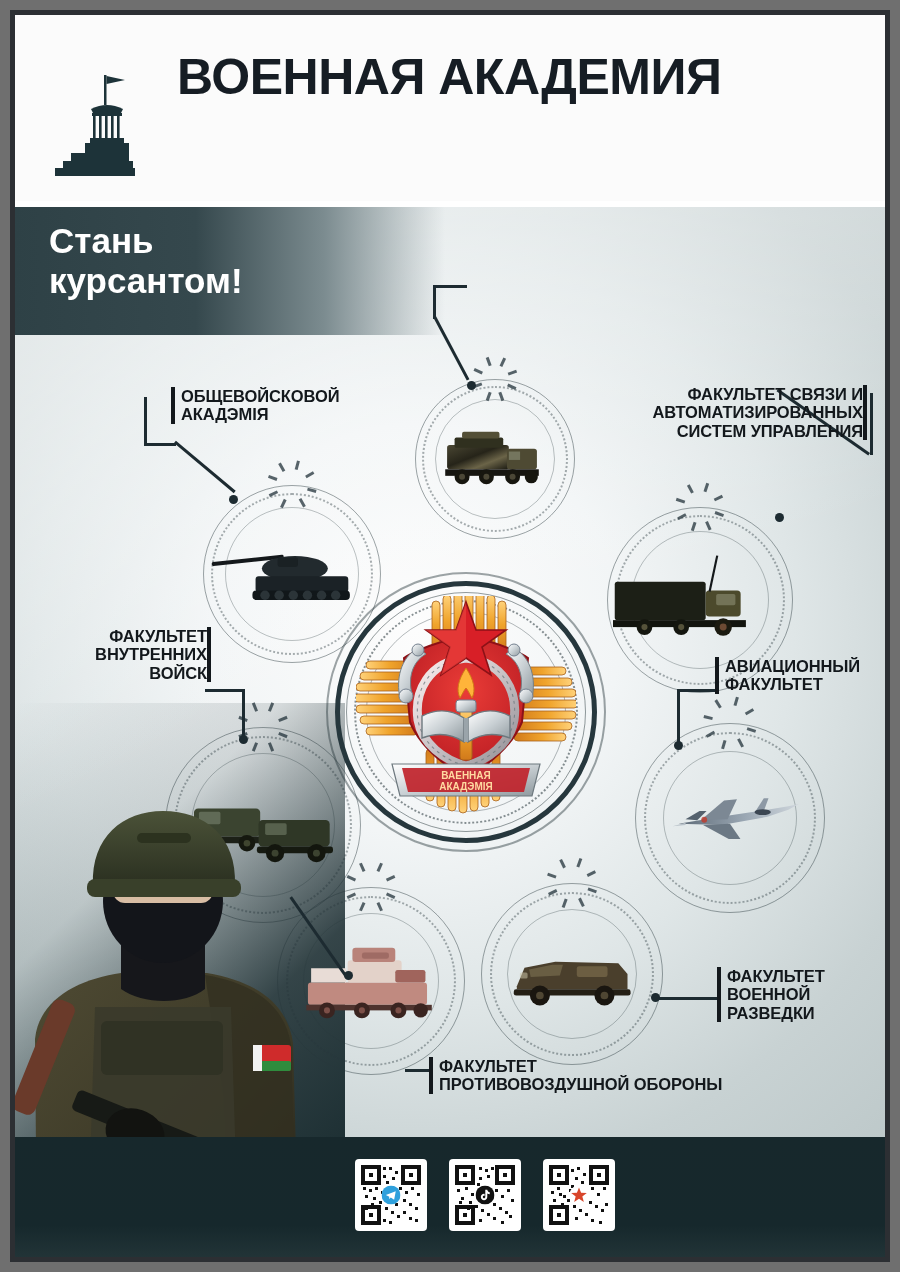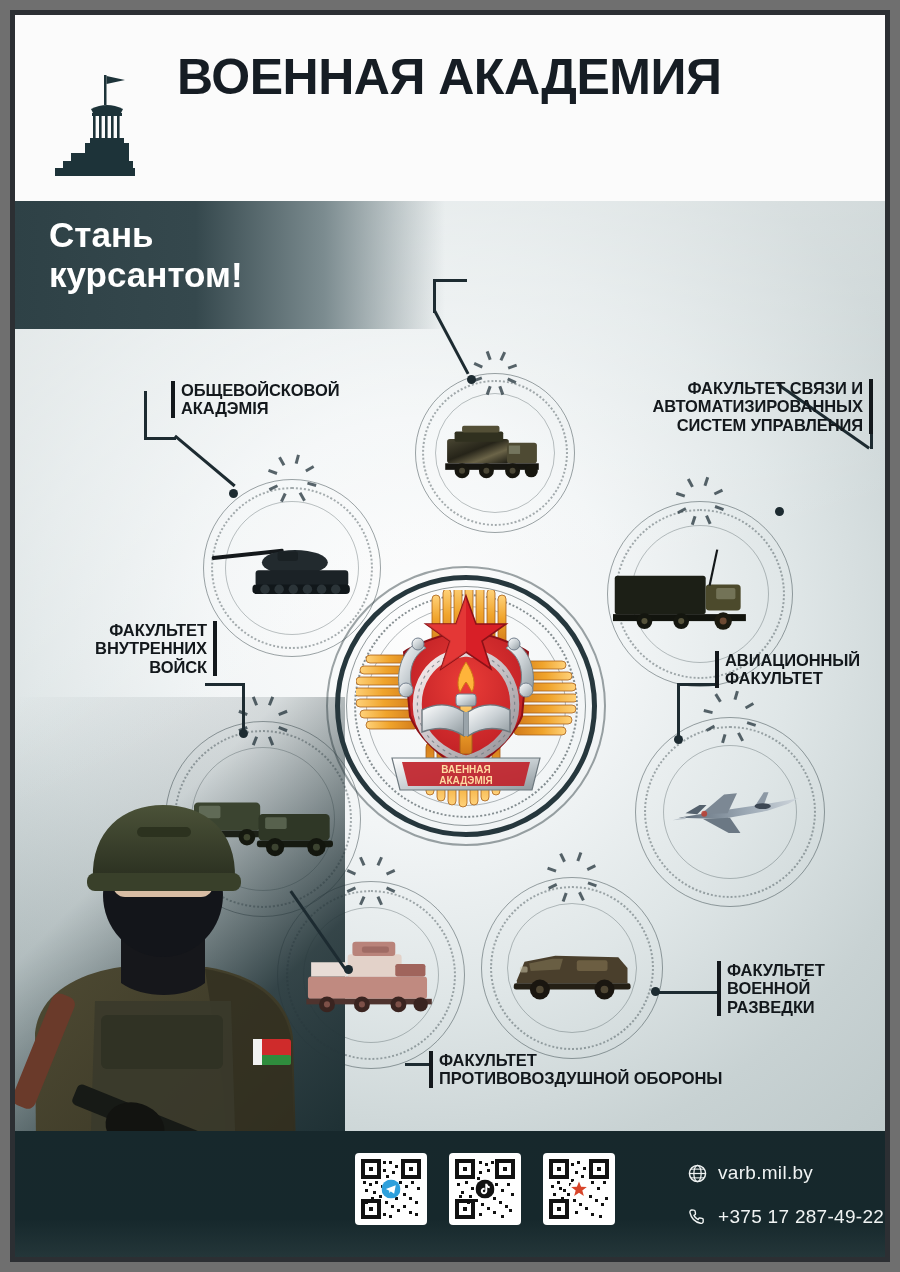--- a/index.html
+++ b/index.html
@@ -14,21 +14,21 @@
   
   .header{position:absolute;left:0;top:0;width:100%;height:186px;background:#fbfbfb;}
   .logo{position:absolute;left:32px;top:52px;width:120px;height:120px;}
   .title-wrap{position:absolute;left:162px;top:38px;right:18px;}
   .title-l1,.title-l2{color:#161d24;font-weight:bold;letter-spacing:-0.5px;
       font-family:"Liberation Sans",sans-serif;line-height:0.98;white-space:nowrap;}
   .title-l1{font-size:50px;transform:scaleX(1.0);}
   .title-l2{font-size:50px;margin-top:6px;}
 
   
-  .stage{position:absolute;left:0;top:186px;width:870px;height:1056px;
+  .stage{position:absolute;left:0;top:192px;width:870px;height:1056px;
          background:
            radial-gradient(circle at 46% 40%, #fdfdfd 0%, #f2f5f6 26%, #dfe6e7 48%, #c8d2d3 70%, #b7c3c4 100%);
          overflow:hidden;}
   .stage:before{content:"";position:absolute;left:0;top:0;width:100%;height:100%;
         background:linear-gradient(160deg, rgba(255,255,255,0.55) 0%, rgba(255,255,255,0) 45%);}
 
   
   .slogan{position:absolute;left:0;top:0;width:430px;height:128px;
           background:linear-gradient(90deg,#2e4146 0%,#35484d 42%,#7c8c90 72%,rgba(210,218,219,0) 100%);
           z-index:6;}
@@ -71,21 +71,21 @@
   .ce-ring{position:absolute;border-radius:50%;}
 
   
   .conn{position:absolute;background:#1d2b31;z-index:7;}
   .dot{position:absolute;width:9px;height:9px;border-radius:50%;background:#1d2b31;z-index:7;}
 
   
   .lbl{position:absolute;z-index:9;color:#13181c;font-weight:bold;font-size:16.5px;
        line-height:1.12;letter-spacing:-0.1px;}
   .lbl.bar-l{border-left:4px solid #13181c;padding-left:6px;}
-  .lbl.bar-r{border-right:4px solid #13181c;padding-right:6px;text-align:right;}
+  .lbl.bar-r{border-right:4px solid #13181c;padding-right:0;text-align:right;}
 
   .soldier{position:absolute;left:-6px;bottom:0;width:330px;height:470px;z-index:10;}
 </style>
 </head>
 <body>
 
 <div class="poster">
  <div class="frame">
 
   <div class="header">
@@ -733,41 +733,17 @@
           <div class="qr-logo">
             <svg viewBox="0 0 20 20" width="19" height="19">
               <circle cx="10" cy="10" r="10" fill="#fff"></circle>
               <path d="M10 2 L12.2 7.6 L18.2 7.9 L13.5 11.6 L15.1 17.4 L10 14 L4.9 17.4 L6.5 11.6 L1.8 7.9 L7.8 7.6 Z" fill="#d8452a"></path>
             </svg>
           </div>
         </div>
 
       </div>
 
-      <div class="contacts">
-        <div class="c-row">
-          <span class="c-ico">
-            <svg viewBox="0 0 24 24" width="21" height="21">
-              <circle cx="12" cy="12" r="9.2" fill="none" stroke="#f0f3f3" stroke-width="1.7"></circle>
-              <ellipse cx="12" cy="12" rx="4.2" ry="9.2" fill="none" stroke="#f0f3f3" stroke-width="1.4"></ellipse>
-              <line x1="2.8" y1="12" x2="21.2" y2="12" stroke="#f0f3f3" stroke-width="1.4"></line>
-              <line x1="4.4" y1="7" x2="19.6" y2="7" stroke="#f0f3f3" stroke-width="1.2"></line>
-              <line x1="4.4" y1="17" x2="19.6" y2="17" stroke="#f0f3f3" stroke-width="1.2"></line>
-            </svg>
-          </span>
-          <span>varb.mil.by</span>
-        </div>
-        <div class="c-row">
-          <span class="c-ico">
-            <svg viewBox="0 0 24 24" width="21" height="21">
-              <path d="M5.5 3.5 C4 3.5 3 5 3.4 6.6 c1.4 6 5.9 10.6 12 12 C17 19 18.5 18 18.5 16.5
-                       l0-2.1 c0-0.7-0.5-1.3-1.2-1.4 l-2.6-0.4 c-0.6-0.1-1.2 0.2-1.5 0.8 l-0.5 1
-                       c-2.1-1-3.8-2.7-4.8-4.8 l1-0.5 c0.6-0.3 0.9-0.9 0.8-1.5 L9.3 4.9 C9.2 4.2 8.6 3.6 7.9 3.6 Z" fill="none" stroke="#f0f3f3" stroke-width="1.6" stroke-linejoin="round"></path>
-            </svg>
-          </span>
-          <span>+375 17 287-49-22</span>
-        </div>
-      </div>
     </div>
 
   </div>
  </div>
 </div>
 
 </body></html>

